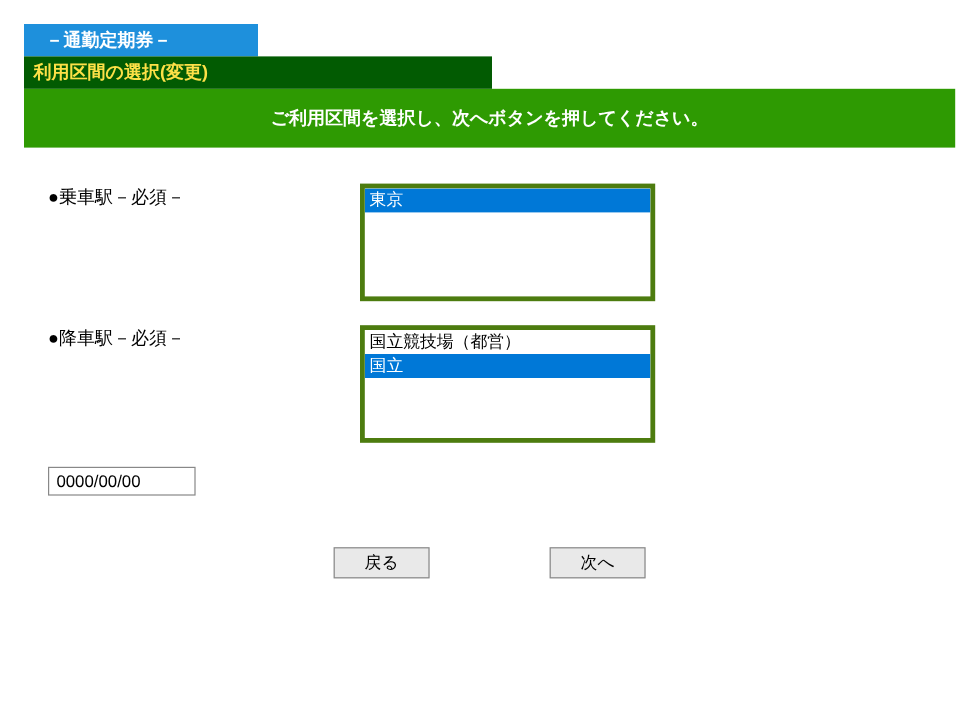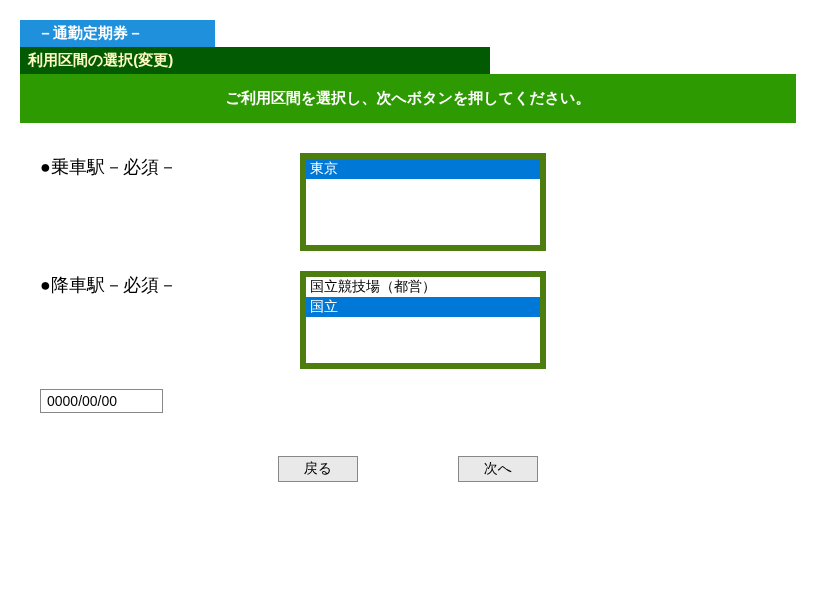--- a/index.html
+++ b/index.html
@@ -25,25 +25,25 @@
       padding: 4px 18px;
       font-size: 15px;
       font-weight: bold;
       width: 195px;
     }
     .subtab-row {
       display: flex;
     }
     .subtab-green-dark {
       background: #025b02;
-      color: #fef9c3;
+      color: #fde047;
       padding: 4px 8px;
       font-size: 15px;
       font-weight: bold;
-      width: 470px;
+      width: 390px;
     }
     .instruction-bar {
       background: #2e9a02;
       color: #fff;
       text-align: center;
       padding: 15px 0;
       font-size: 15px;
       font-weight: bold;
       width: 100%;
     }
@@ -53,30 +53,30 @@
     .field-row {
       display: flex;
       align-items: flex-start;
       margin-bottom: 20px;
     }
     .field-row.tight {
       margin-bottom: 8px;
     }
     .field-label {
       width: 260px;
-      font-size: 18px;
+      font-size: 15px;
       padding-top: 2px;
     }
     .bullet {
       display: inline-block;
     }
     .listbox {
       width: 246px;
       height: 98px;
-      border: 6px solid #4d7c0f;
+      border: 4px solid #4d7c0f;
       overflow-y: scroll;
       background: #fff;
     }
     .listbox-option {
       padding: 1px 4px;
       font-size: 14px;
       cursor: default;
     }
     .listbox-option.selected {
       background: #0078d7;

